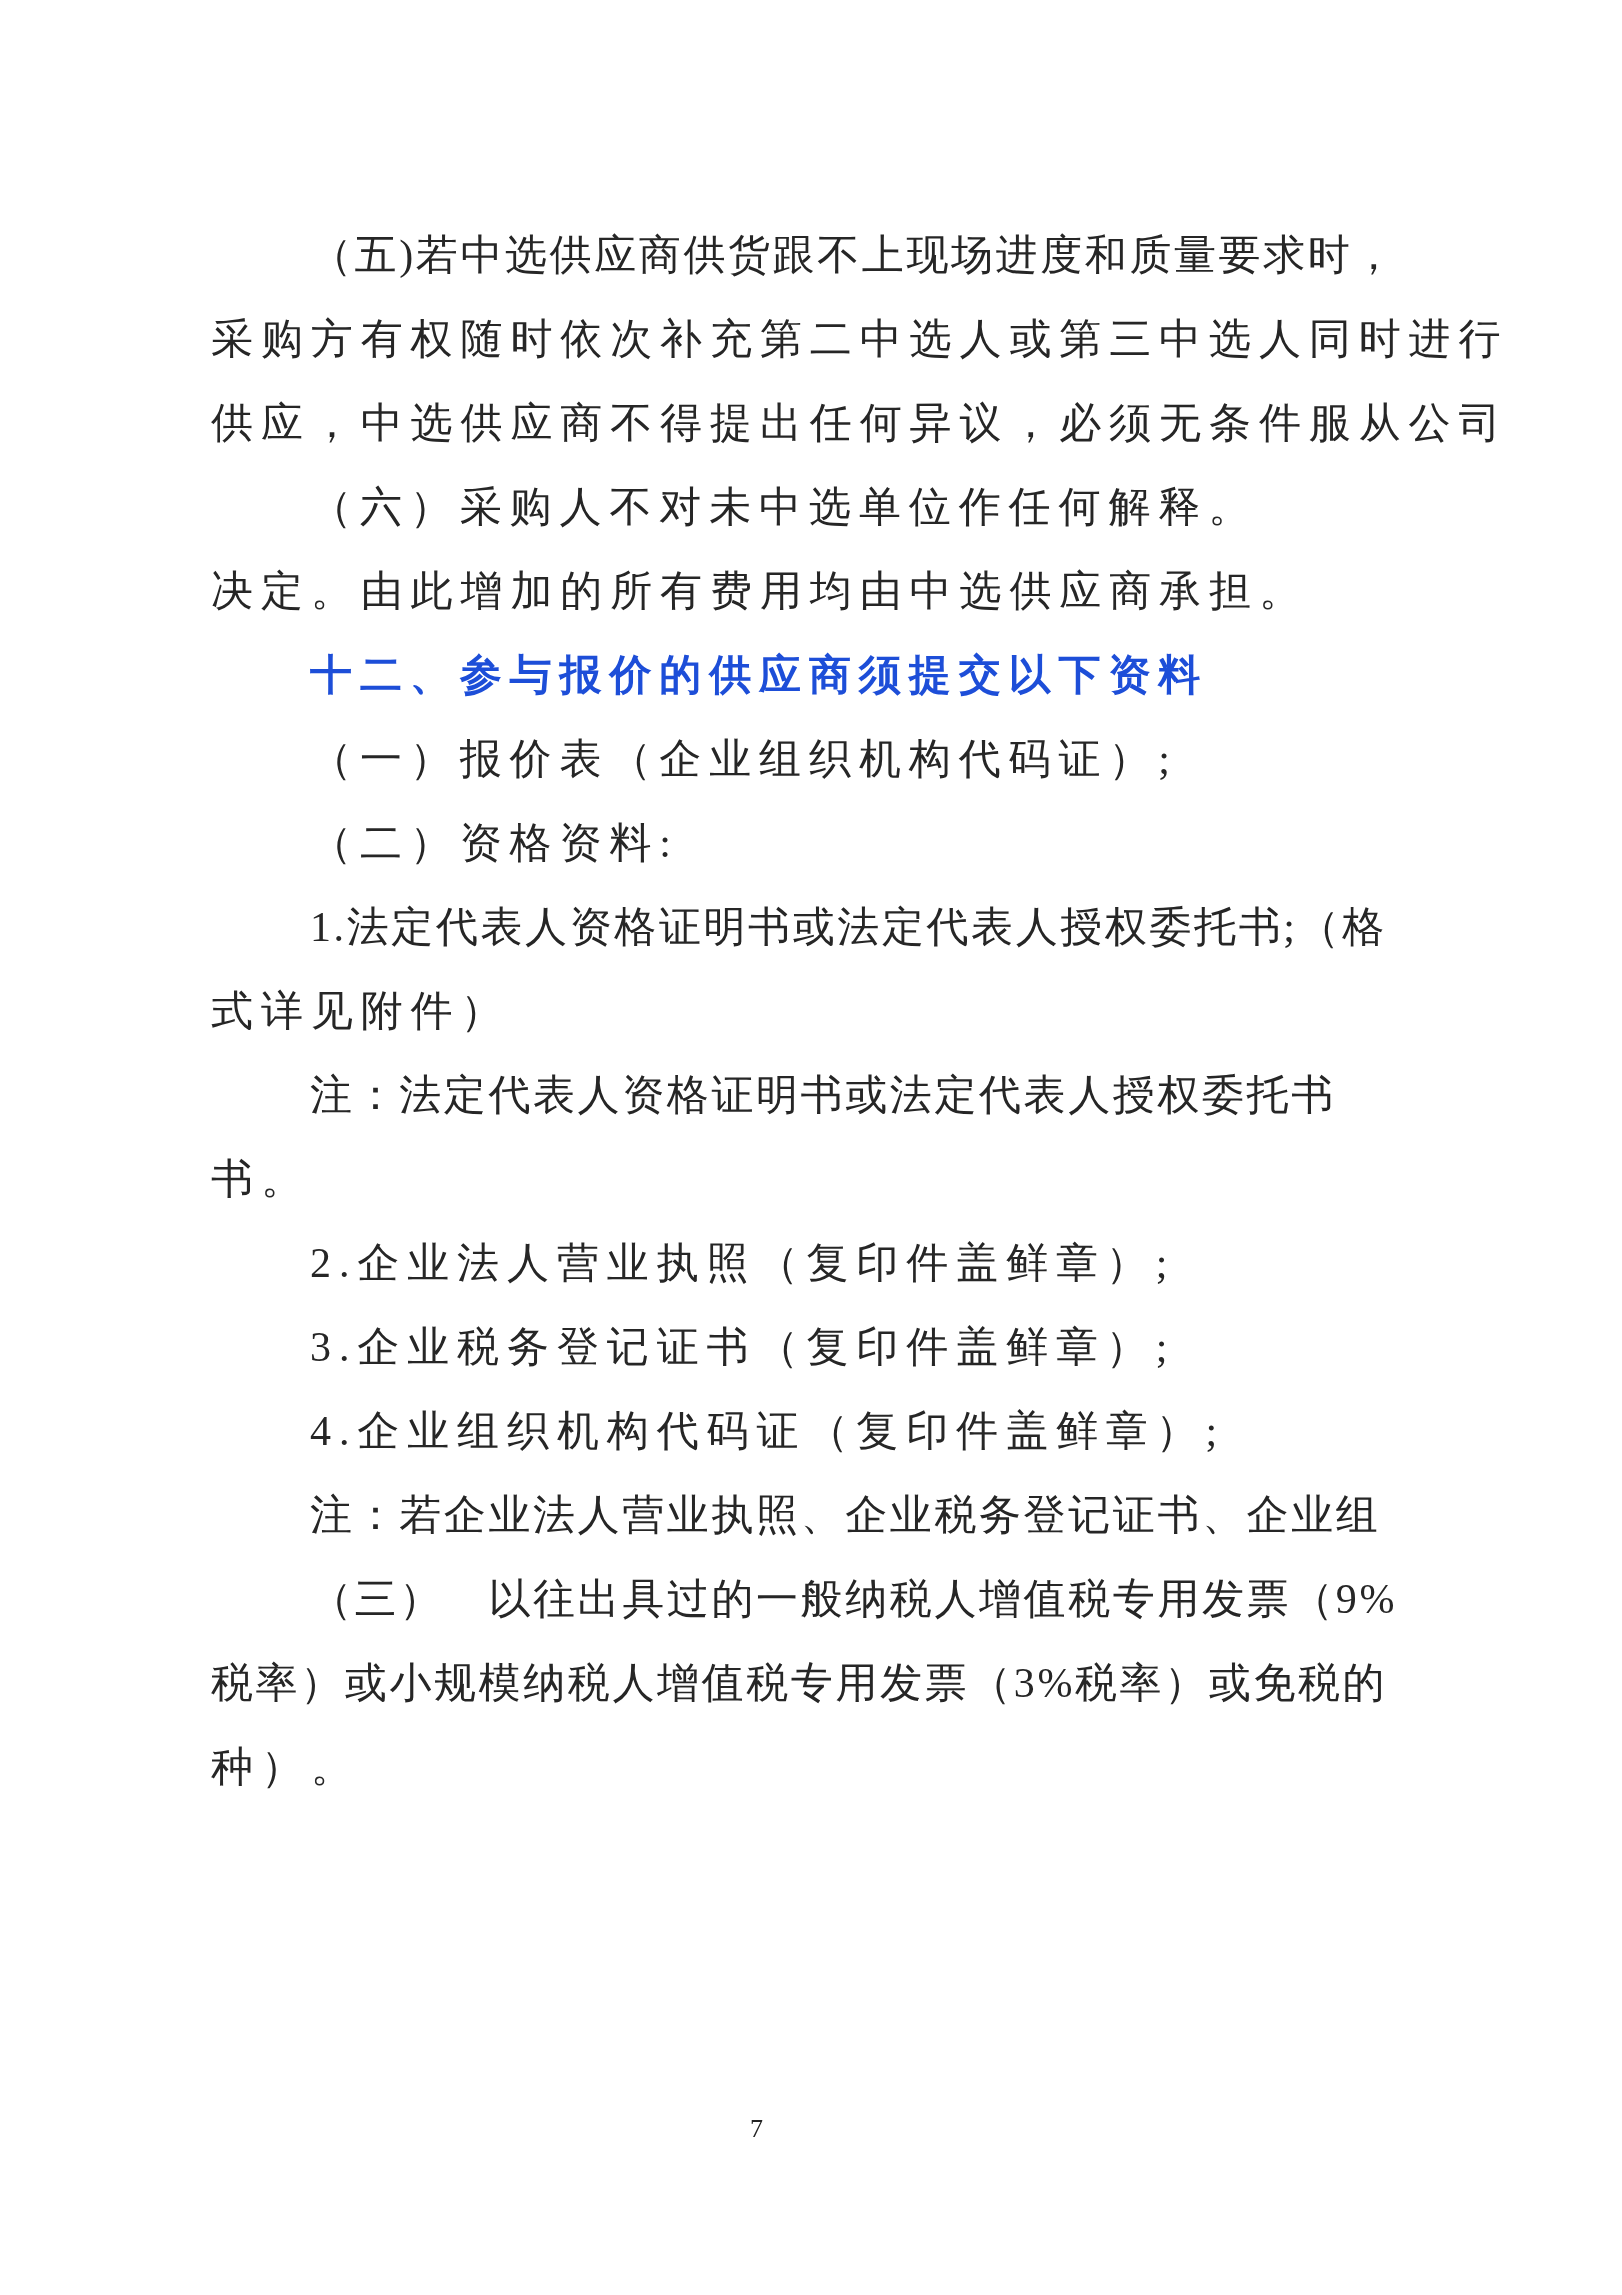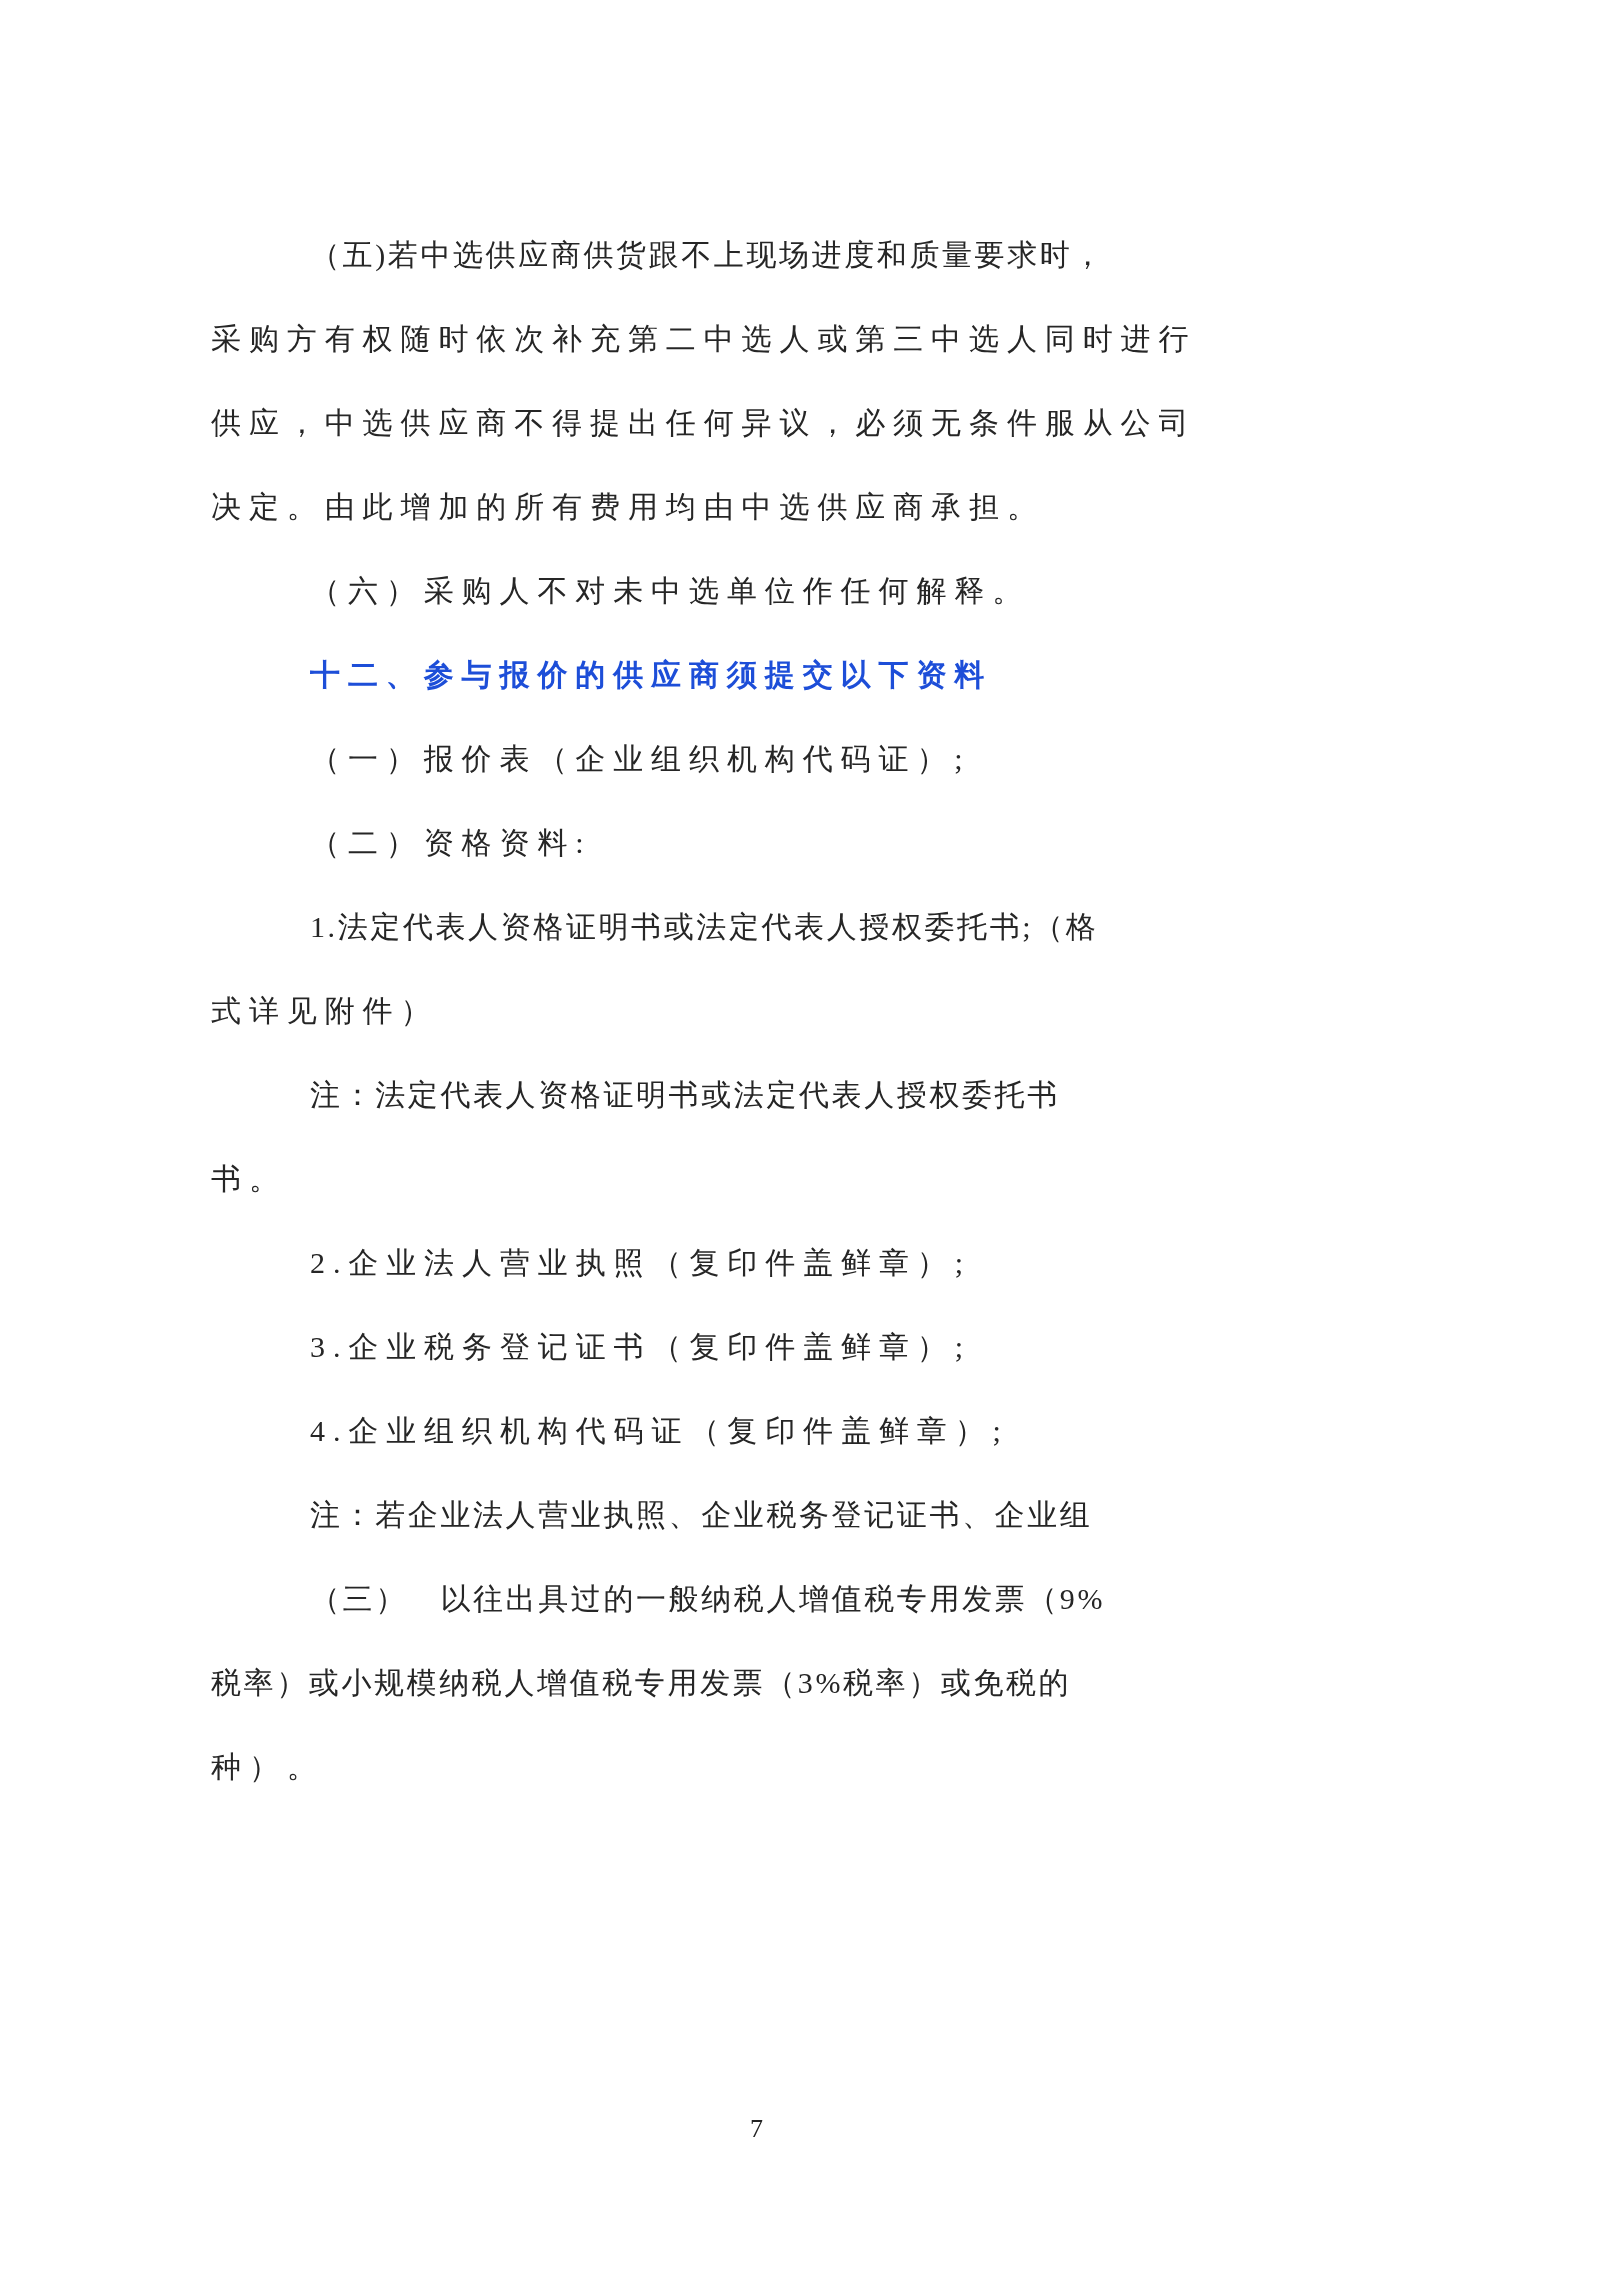--- a/index.html
+++ b/index.html
@@ -17,21 +17,21 @@
   }
   .content {
     position: absolute;
     left: 211px;
     top: 213px;
     width: 1211px;
   }
   .line {
     height: 84px;
     line-height: 84px;
-    font-size: 30px;
+    font-size: 42px;
     letter-spacing: 7.9px;
     color: #262626;
     white-space: nowrap;
   }
   .indent { padding-left: 99px; }
   .med   { letter-spacing: 5.2px; }
   .tight { letter-spacing: 2.6px; }
   .bold  { font-weight: bold; color: #1d4ed8; }
   .pageno {
     position: absolute;
@@ -44,22 +44,22 @@
   }
 </style>
 </head>
 <body>
 
 <div class="page">
   <div class="content">
     <div class="line indent tight">（五)若中选供应商供货跟不上现场进度和质量要求时，</div>
     <div class="line">采购方有权随时依次补充第二中选人或第三中选人同时进行</div>
     <div class="line">供应，中选供应商不得提出任何异议，必须无条件服从公司</div>
+    <div class="line indent">（六）采购人不对未中选单位作任何解释。</div>
     <div class="line">决定。由此增加的所有费用均由中选供应商承担。</div>
-    <div class="line indent">（六）采购人不对未中选单位作任何解释。</div>
     <div class="line indent bold">十二、参与报价的供应商须提交以下资料</div>
     <div class="line indent">（一）报价表（企业组织机构代码证）;</div>
     <div class="line indent">（二）资格资料:</div>
     <div class="line indent tight">1.法定代表人资格证明书或法定代表人授权委托书;（格</div>
     <div class="line">式详见附件）</div>
     <div class="line indent tight">注：法定代表人资格证明书或法定代表人授权委托书</div>
     <div class="line">书。</div>
     <div class="line indent">2.企业法人营业执照（复印件盖鲜章）;</div>
     <div class="line indent">3.企业税务登记证书（复印件盖鲜章）;</div>
     <div class="line indent">4.企业组织机构代码证（复印件盖鲜章）;</div>

